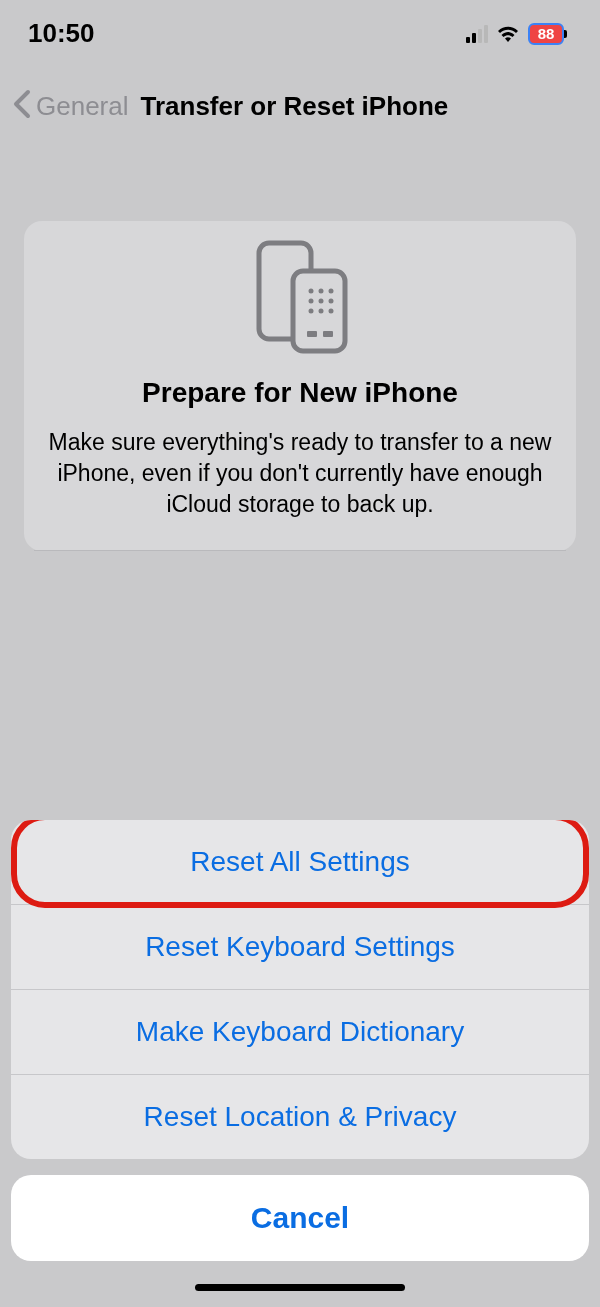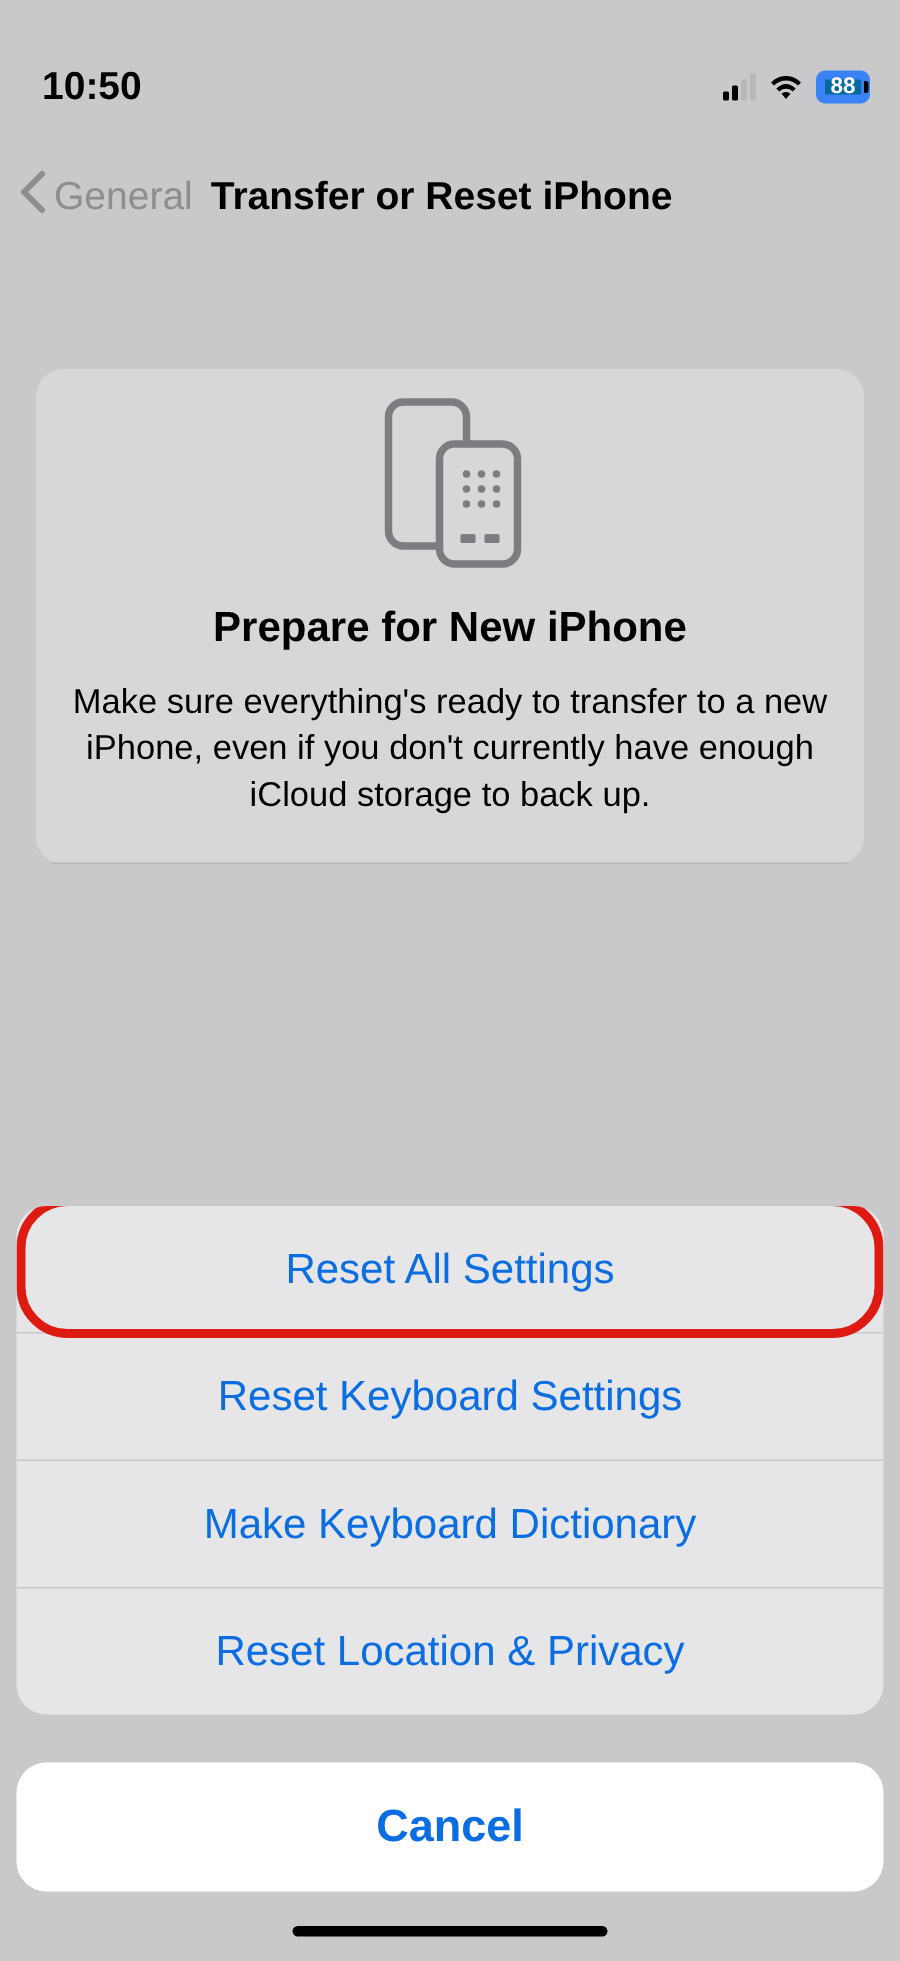--- a/index.html
+++ b/index.html
@@ -8,25 +8,24 @@
     height: 1307px;
     background: #c9c9cb;
     font-family: -apple-system, "Helvetica Neue", Arial, sans-serif;
     position: relative;
     overflow: hidden;
   }
   .status-bar {
     display: flex;
     justify-content: space-between;
     align-items: center;
-    padding: 18px 20px 8px 28px;
+    padding: 18px 36px 8px 28px;
     font-size: 26px;
     font-weight: 600;
     color: #000;
-    margin-top: 24px;
   }
   .status-right {
     display: flex;
     align-items: center;
     gap: 8px;
   }
   .signal-bars {
     display: flex;
     align-items: flex-end;
     gap: 2px;
@@ -35,28 +34,28 @@
   .signal-bars span {
     width: 4px;
     background: #000;
     border-radius: 1px;
   }
   .signal-bars span.dim { background: #b8b8b8; }
   .wifi-icon svg { display: block; }
   .battery {
     display: flex;
     align-items: center;
-    border: 6px solid #3b82f6;
+    border: 2px solid #3b82f6;
     border-radius: 6px;
     padding: 2px 3px;
     font-size: 15px;
     font-weight: 700;
     height: 22px;
     position: relative;
-    background: #0369a1;
+    background: #ef4444;
     color: #fff;
     min-width: 36px;
     justify-content: center;
   }
   .battery::after {
     content: "";
     position: absolute;
     right: -5px;
     top: 50%;
     transform: translateY(-50%);
@@ -120,21 +119,21 @@
     text-align: center;
     cursor: pointer;
   }
   .sheet {
     position: absolute;
     left: 11px;
     right: 11px;
     bottom: 46px;
     display: flex;
     flex-direction: column;
-    gap: 32px;
+    gap: 16px;
   }
   .sheet-list {
     background: #e6e6e8;
     border-radius: 20px;
     overflow: hidden;
   }
   .sheet-item {
     font-size: 28px;
     color: #0a6de2;
     text-align: center;

